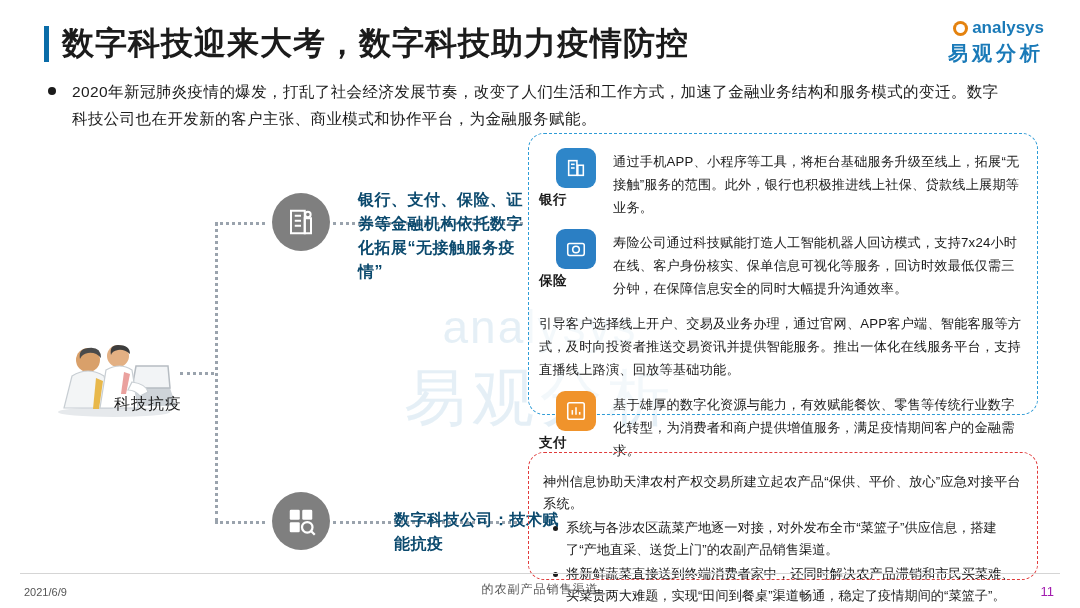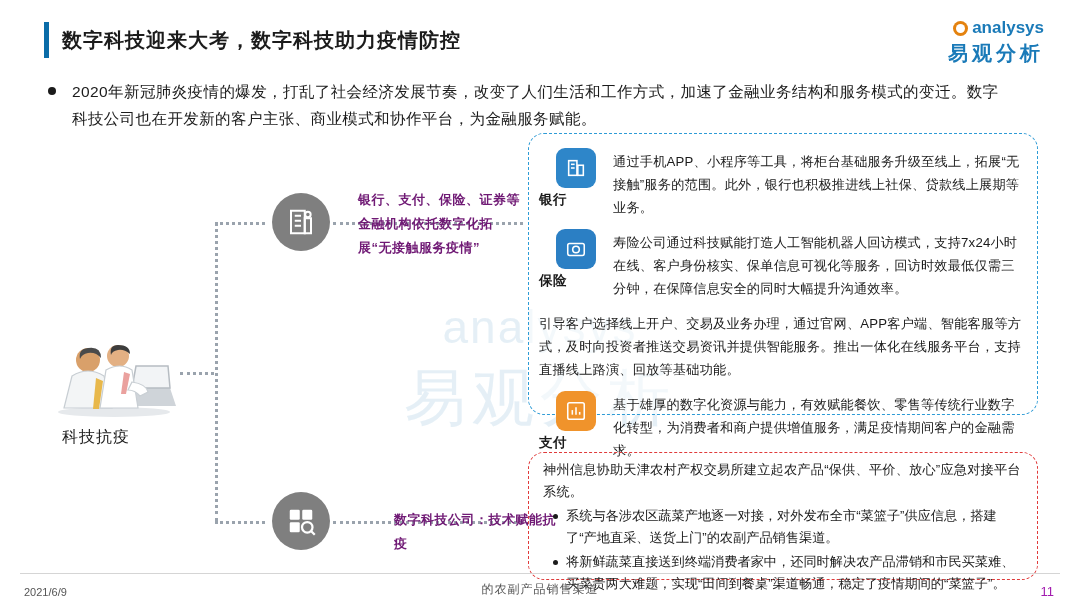--- a/index.html
+++ b/index.html
@@ -35,21 +35,21 @@
     position: absolute;
     left: 44px; top: 22px;
     display: flex; align-items: center;
   }
   .title-accent {
     width: 5px; height: 36px;
     background: #0a6ca8;
     margin-right: 13px;
   }
   .title-text {
-    font-size: 20px;
+    font-size: 32px;
     font-weight: bold;
     color: #1b1b1b;
     letter-spacing: 1px;
     white-space: nowrap;
   }
 
   .logo {
     position: absolute;
     right: 36px; top: 18px;
     text-align: right;
@@ -102,23 +102,23 @@
   }
 
   
   .people {
     position: absolute;
     left: 52px; top: 332px;
     width: 130px; height: 85px;
   }
   .caption-left {
     position: absolute;
-    left: 62px; top: 427px;
+    left: 62px; top: 394px;
     width: 120px;
-    text-align: left;
+    text-align: right;
     font-size: 16px;
     color: #1b1b1b;
     letter-spacing: 1px;
   }
 
   
   .dotline {
     position: absolute;
     border-top: 3px dotted #9aa3ad;
     height: 0;
@@ -135,23 +135,23 @@
     width: 58px; height: 58px;
     border-radius: 50%;
     background: #7f7f7f;
     color: #fff;
     display: flex; align-items: center; justify-content: center;
   }
   .circle-icon svg { display:block; }
 
   .node-label {
     position: absolute;
-    font-size: 13px;
+    font-size: 16px;
     font-weight: bold;
-    color: #701a75;
+    color: #0c4a6e;
     line-height: 24px;
     letter-spacing: .5px;
   }
 
   
   .box-top {
     position: absolute;
     left: 528px; top: 133px;
     width: 510px; height: 282px;
     border: 1.6px dashed #2e9bd6;
@@ -193,21 +193,21 @@
     letter-spacing: .2px;
   }
 
   
   .box-bottom {
     position: absolute;
     left: 528px; top: 452px;
     width: 510px; height: 128px;
     border: 1.6px dashed #e03b3b;
     border-radius: 16px;
-    padding: 6px 14px;
+    padding: 18px 14px;
   }
   .bb-lead {
     font-size: 13.2px;
     line-height: 22px;
     color: #1b1b1b;
     letter-spacing: .2px;
   }
   .bb-item {
     display: flex;
     align-items: flex-start;

